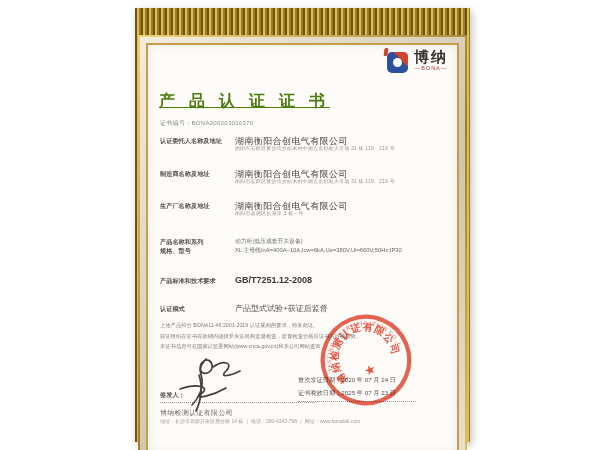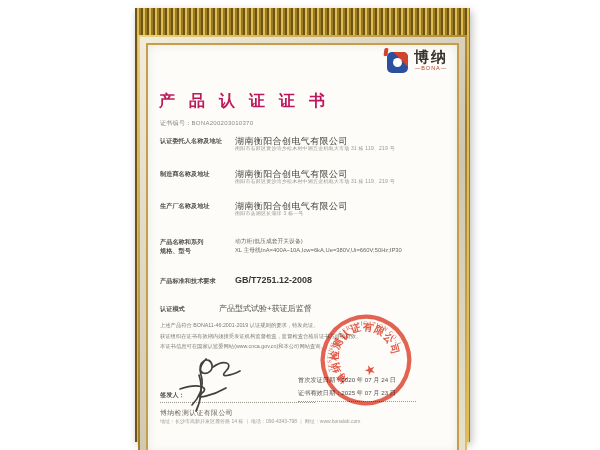--- a/index.html
+++ b/index.html
@@ -36,31 +36,31 @@
   .logo-icon{width:24px;height:24px;position:relative;margin-right:5px;}
   .logo-sq{position:absolute;left:2px;top:3px;width:21px;height:21px;background:#2c4f9e;border-radius:5px;}
   .logo-red{position:absolute;left:2px;top:3px;width:21px;height:21px;background:#d0442e;border-radius:5px;
     clip-path:polygon(30% 0,100% 0,100% 72%);}
   .logo-dot{position:absolute;left:8px;top:9px;width:9px;height:9px;background:#fff;border-radius:50%;}
   .logo-tick{position:absolute;left:-1px;top:-1px;width:4px;height:8px;background:#d0442e;border-radius:1.5px;transform:skewX(-8deg);}
   .logo-cn{font-family:"Liberation Serif","DejaVu Serif",serif;font-weight:bold;font-size:15px;letter-spacing:2px;color:#39342e;line-height:15px;}
   .logo-en{font-size:5.5px;color:#a8442f;letter-spacing:1px;text-align:center;line-height:7px;}
 
   .title{position:absolute;left:11px;top:46px;font-family:"Liberation Serif","DejaVu Serif",serif;
-    font-weight:bold;font-size:16px;letter-spacing:5px;color:#be185d;}
+    font-weight:bold;font-size:16px;letter-spacing:5px;color:#4d7c0f;text-decoration:underline;}
   .certno{position:absolute;left:12px;top:74px;font-size:6px;color:#8a8a86;letter-spacing:.3px;}
 
   .row{position:absolute;left:12px;right:10px;}
   .row-label{position:absolute;left:0;top:0;width:80px;font-size:6.2px;font-weight:bold;color:#55524e;line-height:9px;}
   .row-val{position:absolute;left:75px;top:-1px;font-size:9px;color:#4a4641;letter-spacing:.4px;text-align:center;}
   .row-sub{position:absolute;left:75px;top:9px;font-size:5px;color:#9a9792;letter-spacing:.2px;white-space:nowrap;}
   .row-val-sm{position:absolute;left:75px;top:0;font-size:5.8px;color:#6b6862;}
   .row-val-sm2{position:absolute;left:75px;top:9px;font-size:5.8px;color:#6b6862;white-space:nowrap;}
   .row-val-bold{position:absolute;left:75px;top:-1px;font-size:9px;font-weight:bold;color:#3a3733;}
-  .row-val-md{position:absolute;left:59px;top:-1px;font-size:8px;color:#55524c;}
+  .row-val-md{position:absolute;left:75px;top:-1px;font-size:8px;color:#55524c;}
 
   .notes{position:absolute;left:12px;top:275px;width:215px;font-size:5.3px;color:#7d7a74;line-height:10.5px;}
 
   .sig-svg{position:absolute;left:20px;top:308px;width:100px;height:60px;z-index:3;}
   .sig-label{position:absolute;left:12px;top:346px;font-size:6.2px;font-weight:bold;color:#55524e;}
   .sig-line{position:absolute;left:12px;top:357px;width:155px;border-bottom:1.5px dotted #9b988f;}
 
   .dates{position:absolute;left:150px;top:328px;font-size:6.2px;color:#55524e;line-height:13px;white-space:nowrap;}
   .dates-line{position:absolute;left:150px;top:356px;width:118px;border-bottom:1.5px dotted #9b988f;}
 

